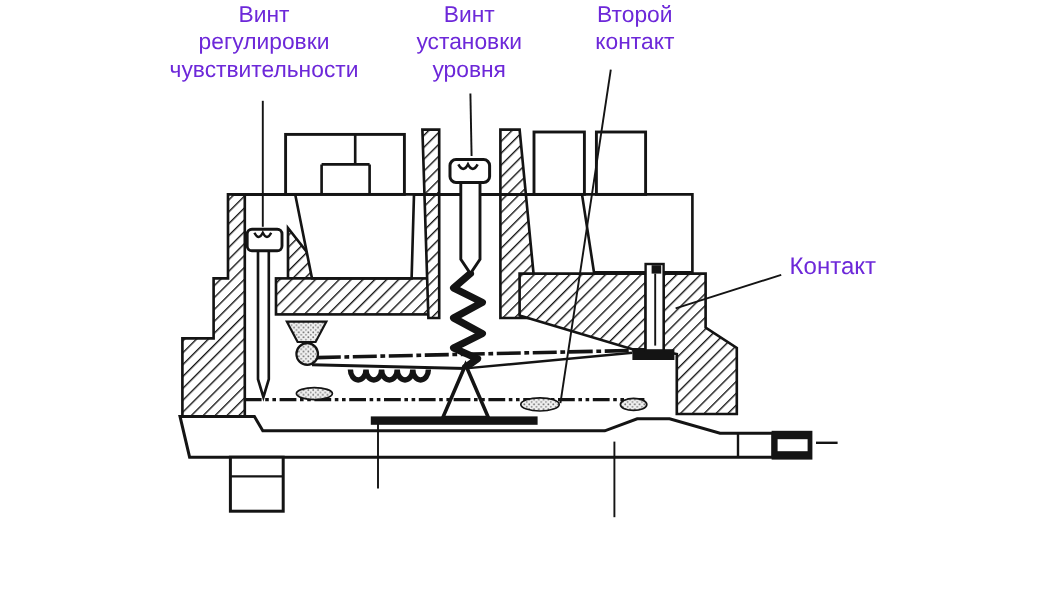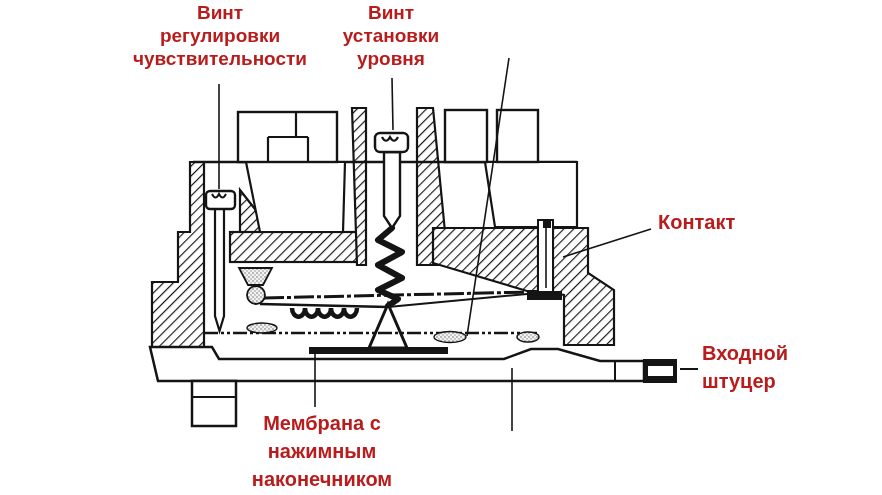--- a/index.html
+++ b/index.html
@@ -2,21 +2,21 @@
 <html><head>
 <meta charset="utf-8">
 <style>
   html,body{margin:0;padding:0;background:#ffffff;}
   #stage{
     position:relative;width:882px;height:495px;background:#ffffff;overflow:hidden;
     font-family:"Liberation Sans","DejaVu Sans",sans-serif;
   }
   #drawing{position:absolute;left:0;top:0;width:882px;height:495px;}
   .lbl{
-    position:absolute;color:#b91c1c;font-weight:700;white-space:pre-line;
+    position:absolute;color:#6d28d9;font-weight:400;white-space:pre-line;
     line-height:23px;font-size:19px;letter-spacing:0px;
   }
   .lbl.center{text-align:center;}
   .lbl.big{font-size:20px;line-height:28px;}
 </style>
 </head>
 <body>
 
 <div id="stage">
 
@@ -110,24 +110,21 @@
   </svg>
 
   <div class="lbl center" style="left:127px;top:1px;width:186px;">Винт
 регулировки
 чувствительности</div>
 
   <div class="lbl center" style="left:331px;top:1px;width:120px;">Винт
 установки
 уровня</div>
 
+  <div class="lbl center" style="left:479px;top:1px;width:100px;">Второй
+контакт</div>
 
   <div class="lbl big" style="left:658px;top:208px;">Контакт</div>
 
-  <div class="lbl big" style="left:702px;top:339px;">Входной
-штуцер</div>
 
-  <div class="lbl big center" style="left:227px;top:409px;width:190px;">Мембрана с
-нажимным
-наконечником</div>
 
 
 </div>
 
 </body></html>

